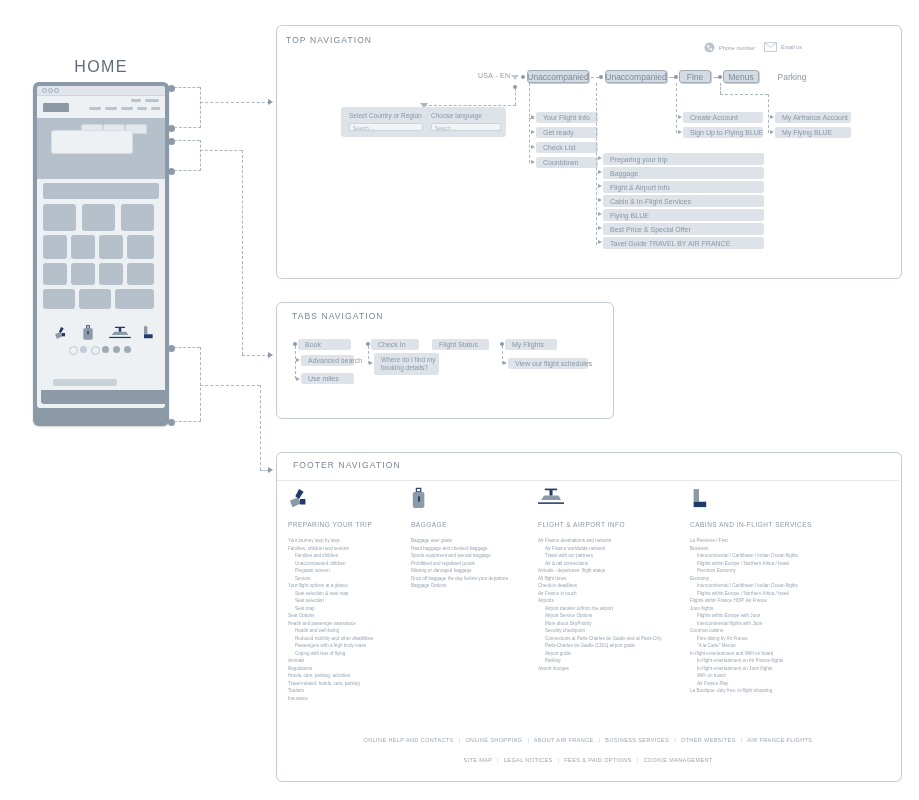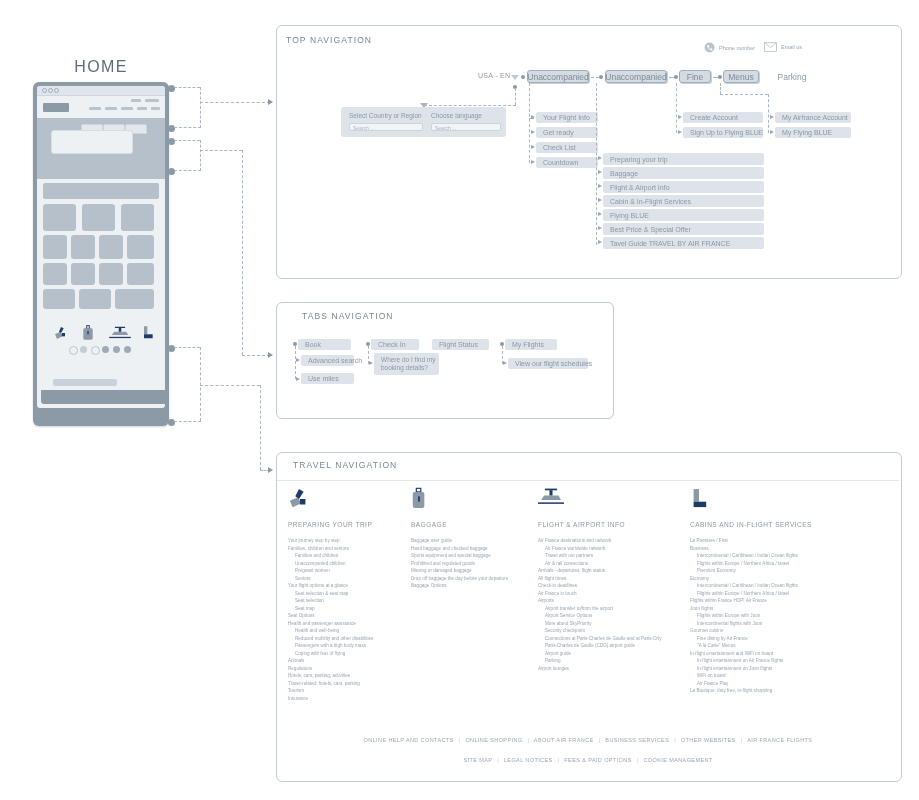--- a/index.html
+++ b/index.html
@@ -304,21 +304,21 @@
   <span class="arr sm abs" style="left:598px;top:198px"></span>
   <div class="node abs" style="left:603px;top:195px;width:161px;height:12px">Cabin &amp; In-Flight Services</div>
   <span class="arr sm abs" style="left:598px;top:212px"></span>
   <div class="node abs" style="left:603px;top:209px;width:161px;height:12px">Flying BLUE</div>
   <span class="arr sm abs" style="left:598px;top:226px"></span>
   <div class="node abs" style="left:603px;top:223px;width:161px;height:12px">Best Price &amp; Special Offer</div>
   <span class="arr sm abs" style="left:598px;top:240px"></span>
   <div class="node abs" style="left:603px;top:237px;width:161px;height:12px">Tavel Guide TRAVEL BY AIR FRANCE</div>
 
   <div class="panel" id="panel-tabs"></div>
-  <div class="panel-title" style="left:302px;top:311px">TABS NAVIGATION</div>
+  <div class="panel-title" style="left:292px;top:311px">TABS NAVIGATION</div>
 
   <span class="bullet abs" style="left:293px;top:342px"></span>
   <div class="node abs" style="left:298px;top:339px;width:53px;height:11px">Book</div>
   <span class="dl-v abs" style="left:295px;top:346px;height:33px"></span>
   <span class="arr sm abs" style="left:296px;top:358px"></span>
   <div class="node abs" style="left:301px;top:355px;width:53px;height:11px">Advanced search</div>
   <span class="arr sm abs" style="left:296px;top:377px"></span>
   <div class="node abs" style="left:301px;top:373px;width:53px;height:11px">Use miles</div>
 
   <span class="bullet abs" style="left:366px;top:342px"></span>
@@ -330,21 +330,21 @@
 
   <div class="node abs" style="left:432px;top:339px;width:57px;height:11px">Flight Status</div>
 
   <span class="bullet abs" style="left:500px;top:342px"></span>
   <div class="node abs" style="left:505px;top:339px;width:52px;height:11px">My Flights</div>
   <span class="dl-v abs" style="left:502px;top:346px;height:18px"></span>
   <span class="arr sm abs" style="left:503px;top:361px"></span>
   <div class="node abs" style="left:508px;top:358px;width:80px;height:11px">View our flight schedules</div>
 
   <div class="panel" id="panel-footer"></div>
-  <div class="panel-title" style="left:293px;top:460px">TRAVEL NAVIGATION</div>
+  <div class="panel-title" style="left:293px;top:460px">FOOTER NAVIGATION</div>
   <div id="footer-rule"></div>
 
   <div class="fcol" style="left:288px">
     <div class="ficon">
       <svg width="22" height="24" viewBox="0 0 24 26">
         <path d="M2 15 L11 11 L14 18 L5 22 Z" fill="#8c9aa8"></path>
         <path d="M12 2 L17 5 L12 13 L8 10 Z" fill="#1f3c68"></path>
         <rect x="13" y="13" width="6" height="6" fill="#1f3c68"></rect>
       </svg>
     </div>

